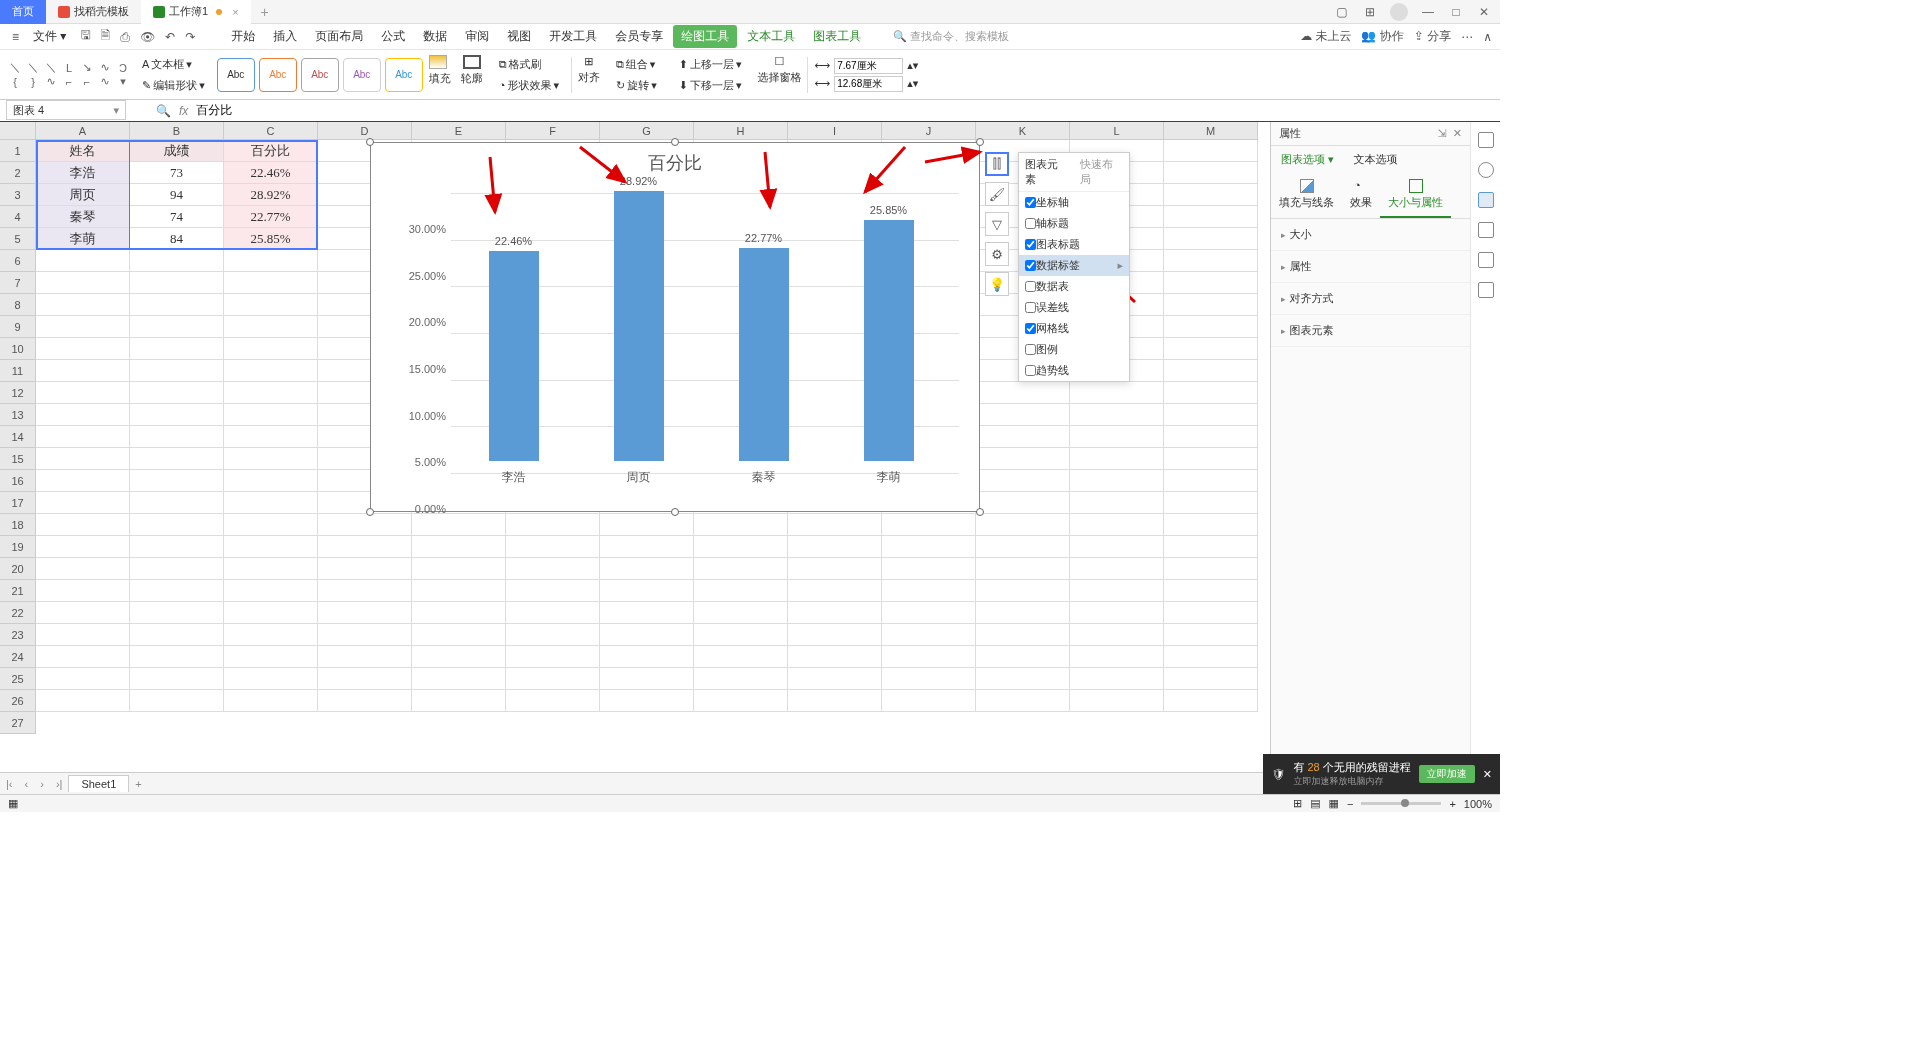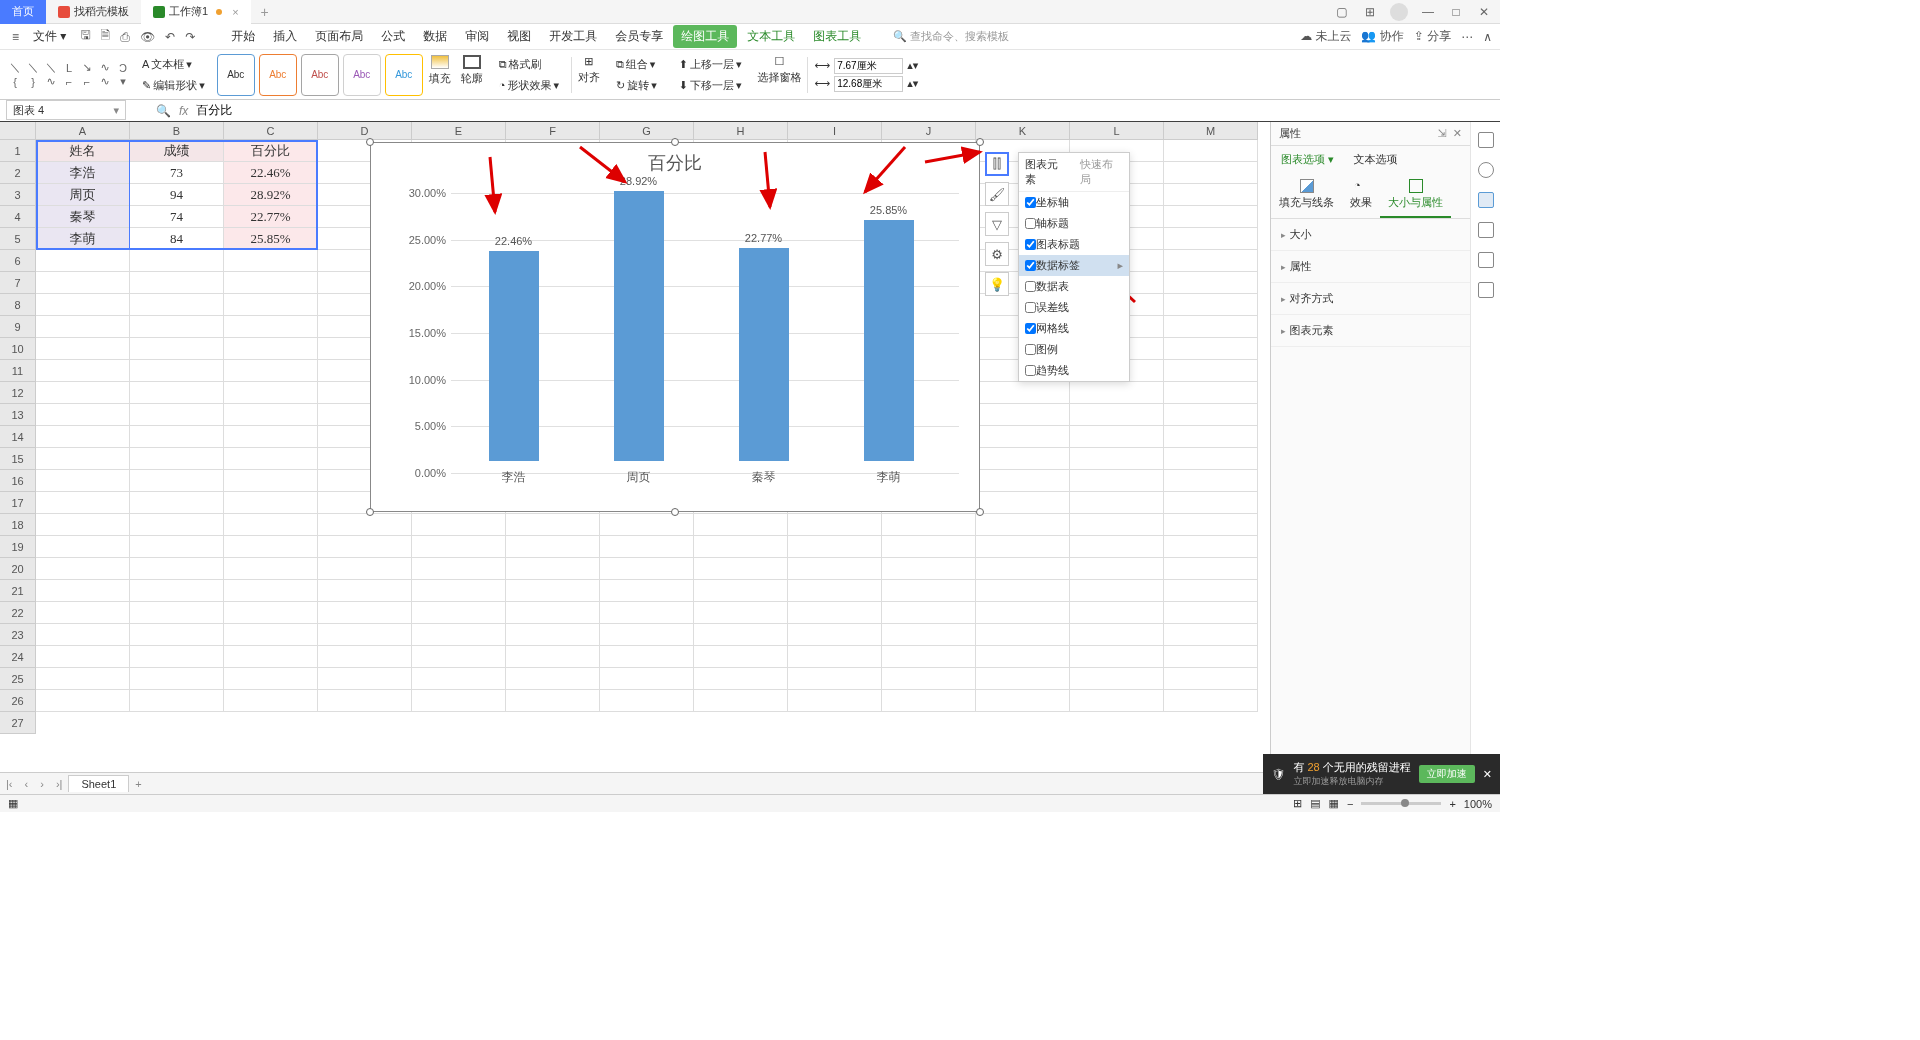--- a/index.html
+++ b/index.html
@@ -24,21 +24,21 @@
 .menu-item.green-text { color: #2a8a2a; }
 .menubar-right { margin-left: auto; display: flex; align-items: center; gap: 10px; color: #555; }
 .menu-search { color: #999; font-size: 11px; }
 
 
 .ribbon { height: 50px; display: flex; align-items: center; gap: 6px; padding: 2px 8px; border-bottom: 1px solid #ccc; font-size: 11px; }
 .ribbon-group { display: flex; flex-direction: column; gap: 2px; }
 .ribbon-row { display: flex; gap: 4px; align-items: center; }
 .shape-cell { width: 14px; height: 12px; border: 1px solid transparent; display: inline-flex; align-items: center; justify-content: center; color: #666; }
 .ribbon-btn { padding: 2px 6px; cursor: pointer; display: flex; align-items: center; gap: 2px; }
-.style-box { width: 38px; height: 42px; border: 1px solid #ccc; border-radius: 4px; display: flex; align-items: center; justify-content: center; font-size: 10px; cursor: pointer; }
+.style-box { width: 38px; height: 34px; border: 1px solid #ccc; border-radius: 4px; display: flex; align-items: center; justify-content: center; font-size: 10px; cursor: pointer; }
 .style-box.s1 { border-color: #5b9bd5; color: #333; }
 .style-box.s2 { border-color: #ed7d31; color: #ed7d31; }
 .style-box.s3 { border-color: #a5a5a5; color: #c0504d; }
 .style-box.s4 { border-color: #d0d0d0; color: #9b59b6; }
 .style-box.s5 { border-color: #ffc000; color: #3498db; }
 .ribbon-label { font-size: 11px; color: #333; }
 .size-input { width: 69px; height: 16px; border: 1px solid #ccc; font-size: 10px; padding: 0 2px; }
 
 
 .formula-row { height: 22px; display: flex; border-bottom: 1px solid #404040; }
@@ -71,21 +71,21 @@
 .pct-cell { background: #fce8ea; }
 
 
 .sel-border { position: absolute; border: 2px solid #4a7bff; pointer-events: none; }
 
 
 .chart-box { position: absolute; border: 1px solid #888; background: #fff; }
 .chart-handle { position: absolute; width: 8px; height: 8px; background: #fff; border: 1px solid #666; border-radius: 50%; }
 .chart-title { text-align: center; font-size: 18px; font-family: SimSun, serif; color: #555; padding-top: 8px; }
 .chart-inner { position: absolute; left: 20px; right: 10px; top: 40px; bottom: 20px; }
-.y-label { position: absolute; left: 0; width: 55px; text-align: right; font-size: 11px; color: #666; transform: translateY(-50%); }
+.y-label { position: absolute; left: 0; width: 55px; text-align: right; font-size: 11px; color: #666; transform: translateY(-50%); margin-top: 36px; }
 .gridline { position: absolute; left: 60px; right: 10px; height: 1px; background: #e0e0e0; }
 .bar { position: absolute; background: #5b9bd5; bottom: 30px; }
 .bar-label { position: absolute; font-size: 11px; color: #555; text-align: center; transform: translateX(-50%); }
 .x-label { position: absolute; bottom: 5px; font-size: 12px; color: #555; transform: translateX(-50%); font-family: SimSun, serif; }
 
 
 .chart-tools { position: absolute; width: 24px; display: flex; flex-direction: column; gap: 6px; }
 .chart-tool-btn { width: 24px; height: 24px; background: #fff; border: 1px solid #ccc; display: flex; align-items: center; justify-content: center; cursor: pointer; font-size: 13px; color: #555; }
 .chart-tool-btn.active { border: 2px solid #4a7bff; }
 
@@ -214,21 +214,21 @@
     <span class="ribbon-btn">✎ <span>编辑形状</span> ▾</span>
   </div>
   <div class="ribbon-row" style="gap:4px;">
     <div class="style-box s1">Abc</div>
     <div class="style-box s2">Abc</div>
     <div class="style-box s3">Abc</div>
     <div class="style-box s4">Abc</div>
     <div class="style-box s5">Abc</div>
   </div>
   <div style="display:flex;gap:10px;">
-    <div class="ribbon-group" style="align-items:center;">
+    <div class="ribbon-group" style="align-items:flex-start;">
       <span style="width:18px;height:14px;background:linear-gradient(#f0c040,#fff);border:1px solid #aaa;"></span>
       <span class="ribbon-label">填充</span>
     </div>
     <div class="ribbon-group" style="align-items:center;">
       <span style="width:18px;height:14px;border:2px solid #555;"></span>
       <span class="ribbon-label">轮廓</span>
     </div>
     <div class="ribbon-group">
       <span class="ribbon-btn">⧉ <span>格式刷</span></span>
       <span class="ribbon-btn">◔ <span>形状效果</span> ▾</span>

